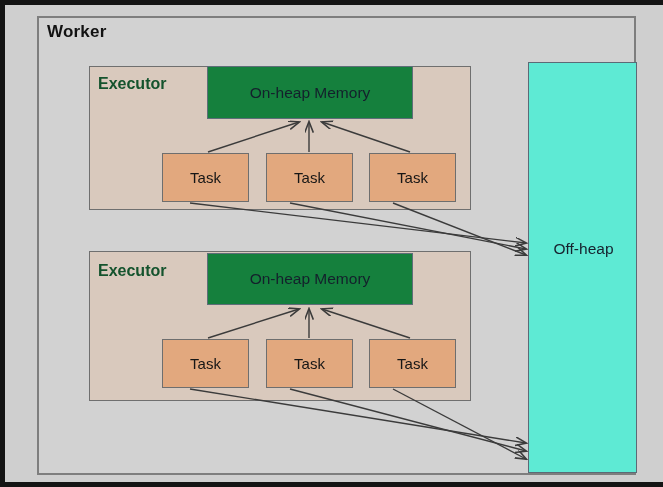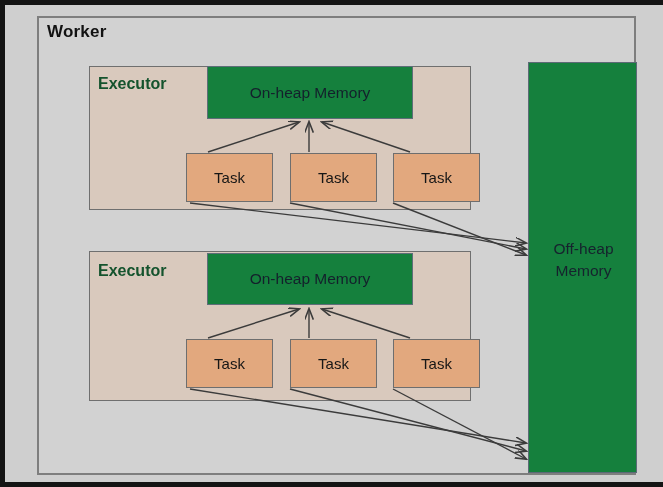--- a/index.html
+++ b/index.html
@@ -94,35 +94,34 @@
     width: 87px;
     height: 49px;
     background: #e2a87e;
     border: 1px solid #6e6e6e;
     box-sizing: border-box;
     display: flex;
     align-items: center;
     justify-content: center;
     color: #161616;
     font-size: 15px;
-    margin-left: 24px;
   }
   .t-r1 { top: 153px; }
   .t-r2 { top: 339px; }
   .t-c1 { left: 162px; }
   .t-c2 { left: 266px; }
   .t-c3 { left: 369px; }
 
   .offheap-box {
     position: absolute;
     left: 528px;
     top: 62px;
     width: 109px;
     height: 411px;
-    background: #15803d;
+    background: #5eead4;
     border: 1px solid #5c6a76;
     box-sizing: border-box;
   }
   .offheap-label {
     position: absolute;
     left: 0;
     top: 175px;
     width: 109px;
     text-align: center;
     font-size: 15.5px;
@@ -162,21 +161,20 @@
   <div class="executor-box executor-2"></div>
   <div class="executor-title executor-title-2">Executor</div>
   <div class="onheap-box onheap-2">On-heap Memory</div>
   <div class="task-box t-r2 t-c1">Task</div>
   <div class="task-box t-r2 t-c2">Task</div>
   <div class="task-box t-r2 t-c3">Task</div>
 
   <div class="offheap-box">
     <div class="offheap-label">
       <div>Off-heap</div>
-      <div>Memory</div>
     </div>
 
   </div>
 
   <svg class="arrows">
     <defs>
       <marker id="ah" markerWidth="9" markerHeight="9" refX="7.6" refY="3.1" orient="auto" markerUnits="strokeWidth">
         <path d="M0,0 L8,3.1 L0,6.2" fill="none" stroke="#3b3b3b" stroke-width="1.1"></path>
       </marker>
     </defs>

